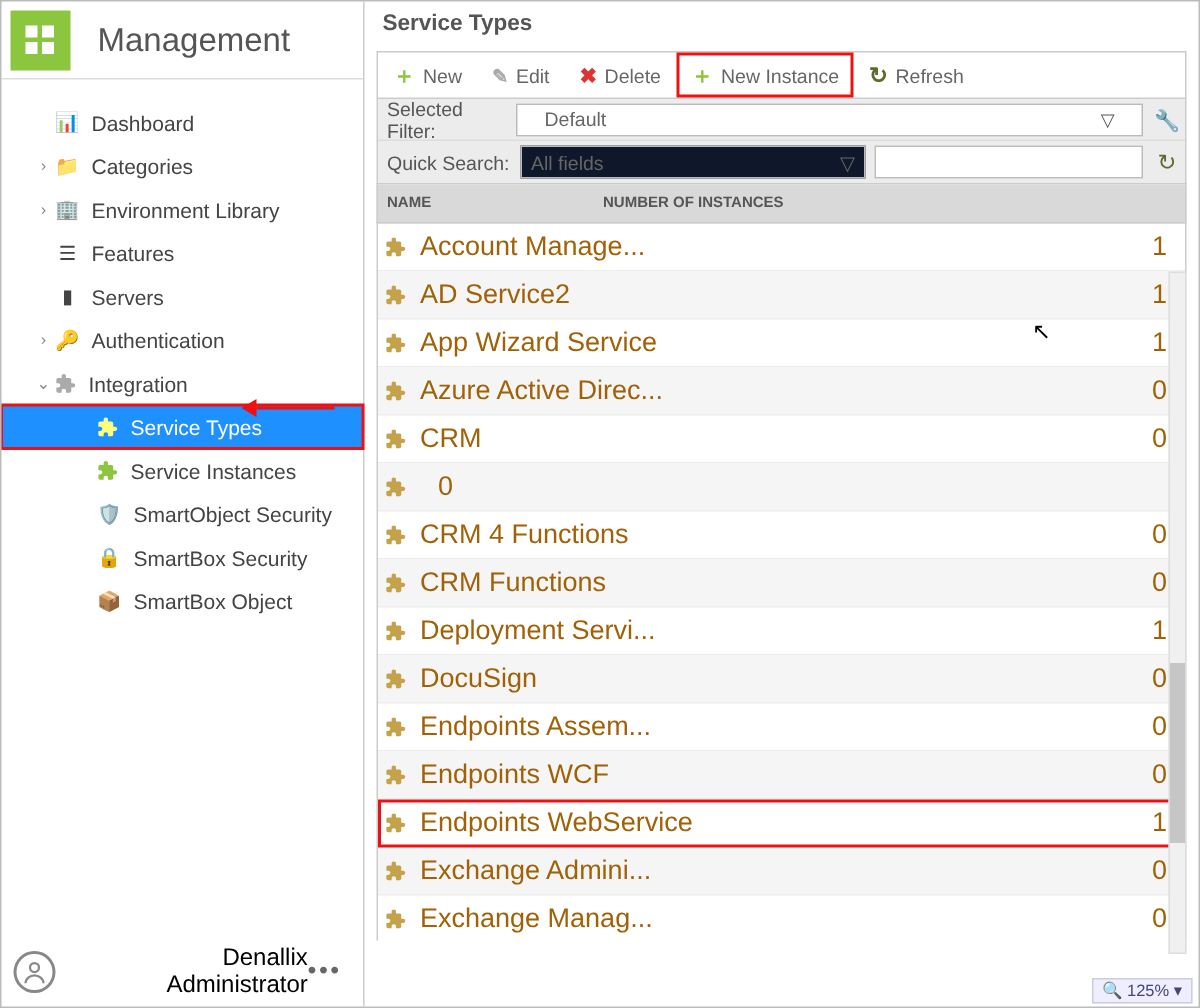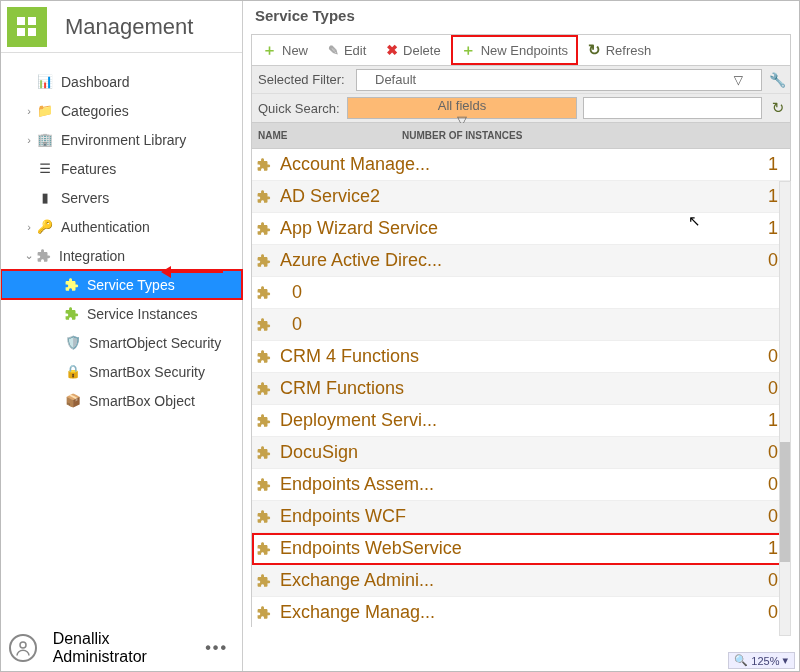--- a/index.html
+++ b/index.html
@@ -13,42 +13,42 @@
   .tree-item{display:flex;align-items:center;height:29px;cursor:pointer;}
   .ti-depth1{padding-left:22px;}
   .ti-depth2{padding-left:62px;}
   .expander{width:12px;display:inline-block;color:#888;font-size:11px;text-align:center;}
   .ti-icon{width:16px;height:16px;margin:0 8px 0 2px;display:inline-flex;align-items:center;justify-content:center;font-size:13px;}
   .tree-item.selected{background:#1e90ff;color:#fff;}
   .red-box{outline:2px solid #e11;outline-offset:-1px;}
   .arrow-annot{position:absolute;left:160px;top:265px;}
   .arrow-line{width:52px;height:2px;background:#e11;position:absolute;left:10px;top:5px;}
   .arrow-head{width:0;height:0;border-top:6px solid transparent;border-bottom:6px solid transparent;border-right:10px solid #e11;position:absolute;left:0;top:0;}
-  .side-footer{display:flex;align-items:center;height:46px;padding-left:8px;margin-top:auto;}
+  .side-footer{display:flex;align-items:center;height:46px;padding-left:8px;margin-top:auto;text-align:right;}
   .avatar{width:28px;height:28px;border:2px solid #888;border-radius:50%;display:flex;align-items:center;justify-content:center;color:#888;font-size:16px;margin-right:16px;}
   .dots{margin-left:auto;margin-right:14px;color:#666;letter-spacing:2px;font-weight:bold;}
   .main{flex:1;display:flex;flex-direction:column;}
   .page-title{font-size:15px;font-weight:bold;color:#555;padding:6px 12px 10px 12px;}
   .toolbar{display:flex;align-items:center;height:32px;border:1px solid #ccc;margin:0 8px;background:#fff;}
   .tool-btn{display:flex;align-items:center;padding:0 10px;height:30px;font-size:13px;color:#666;cursor:pointer;}
   .tool-btn .i{margin-right:5px;font-weight:bold;}
   .i-plus{color:#8cc63f;font-size:15px;}
   .i-pencil{color:#aaa;}
   .i-x{color:#d33;font-size:14px;}
   .i-refresh{color:#5a6b2a;font-size:15px;}
   .tool-btn.highlight{outline:2px solid #e11;outline-offset:-2px;}
   .filterbar{margin:0 8px;border:1px solid #ccc;border-top:none;}
   .filterrow{display:flex;align-items:center;height:28px;background:#ececec;border-bottom:1px solid #ddd;font-size:13px;color:#555;}
-  .filterrow .lbl{width:104px;padding-left:6px;}
+  .filterrow .lbl{width:92px;padding-left:6px;}
   .filterrow .sel{flex:1;height:22px;margin-right:4px;background:#fff;border:1px solid #bbb;display:flex;align-items:center;justify-content:space-between;padding:0 18px;color:#666;}
   .filterrow .sel .chev{color:#555;font-size:12px;}
   .wrench{width:24px;text-align:center;color:#444;font-size:14px;}
   .searchrow{display:flex;align-items:center;height:28px;background:#ececec;font-size:13px;color:#555;}
   .searchrow .lbl{width:95px;padding-left:6px;}
-  .searchrow .sel{width:230px;height:22px;background:#fdba74;border:1px solid #bbb;display:flex;align-items:center;justify-content:space-between;padding:0 6px;color:#666;flex-direction:column;}
+  .searchrow .sel{width:230px;height:22px;background:#0f172a;border:1px solid #bbb;display:flex;align-items:center;justify-content:space-between;padding:0 6px;color:#666;}
   .searchrow .inp{flex:1;height:22px;background:#fff;border:1px solid #bbb;margin-left:6px;margin-right:4px;}
   .reload{width:24px;text-align:center;color:#5a6b2a;font-size:15px;}
   .grid-head{display:flex;height:26px;background:#d9d9d9;margin:0 8px;border:1px solid #ccc;border-top:none;font-size:10px;font-weight:bold;color:#555;align-items:center;}
   .gh-name{width:150px;padding-left:6px;}
   .gh-count{flex:1;}
   .grid{margin:0 8px;border-left:1px solid #ccc;border-right:1px solid #ccc;height:478px;overflow:hidden;position:relative;}
   .row{display:flex;align-items:center;height:32px;font-size:18px;color:#a16207;border-bottom:1px solid #eee;padding-left:4px;}
   .row:nth-child(even){background:#f5f5f5;}
   .row-icon{width:16px;height:16px;margin-right:8px;display:inline-flex;align-items:center;justify-content:center;}
   .row-name{flex:1;}
@@ -169,21 +169,21 @@
       <div class="tool-btn">
           <span class="i i-pencil">✎</span>
           <span>Edit</span>
         </div>
       <div class="tool-btn">
           <span class="i i-x">✖</span>
           <span>Delete</span>
         </div>
       <div class="tool-btn highlight">
           <span class="i i-plus">＋</span>
-          <span>New Endpoints</span>
+          <span>New Instance</span>
         </div>
       <div class="tool-btn">
           <span class="i i-refresh">↻</span>
           <span>Refresh</span>
         </div>
     </div>
     <div class="filterbar">
       <div class="filterrow">
         <span class="lbl">Selected Filter:</span>
         <div class="sel">
@@ -242,20 +242,21 @@
           </span>
           <span class="row-name">Azure Active Direc...</span>
           <span class="row-count">0</span>
         </div>
         <div class="row">
           <span class="row-icon">
             <svg viewBox="0 0 24 24" width="14" height="14">
               <path fill="#c5a14a" d="M20 11h-2V7c0-1-1-2-2-2h-4V3c0-1.5-1-2.5-2.5-2.5S7 1.5 7 3v2H3C2 5 1 6 1 7v4h2c1.5 0 2.5 1 2.5 2.5S4.5 16 3 16H1v4c0 1 1 2 2 2h4v-2c0-1.5 1-2.5 2.5-2.5S12 18.5 12 20v2h4c1 0 2-1 2-2v-4h2c1.5 0 2.5-1 2.5-2.5S21.5 11 20 11z"></path>
             </svg>
           </span>
+          <span class="row-name">CRM</span>
           <span class="row-count">0</span>
         </div>
         <div class="row">
           <span class="row-icon">
             <svg viewBox="0 0 24 24" width="14" height="14">
               <path fill="#c5a14a" d="M20 11h-2V7c0-1-1-2-2-2h-4V3c0-1.5-1-2.5-2.5-2.5S7 1.5 7 3v2H3C2 5 1 6 1 7v4h2c1.5 0 2.5 1 2.5 2.5S4.5 16 3 16H1v4c0 1 1 2 2 2h4v-2c0-1.5 1-2.5 2.5-2.5S12 18.5 12 20v2h4c1 0 2-1 2-2v-4h2c1.5 0 2.5-1 2.5-2.5S21.5 11 20 11z"></path>
             </svg>
           </span>
           <span class="row-count">0</span>
         </div>

